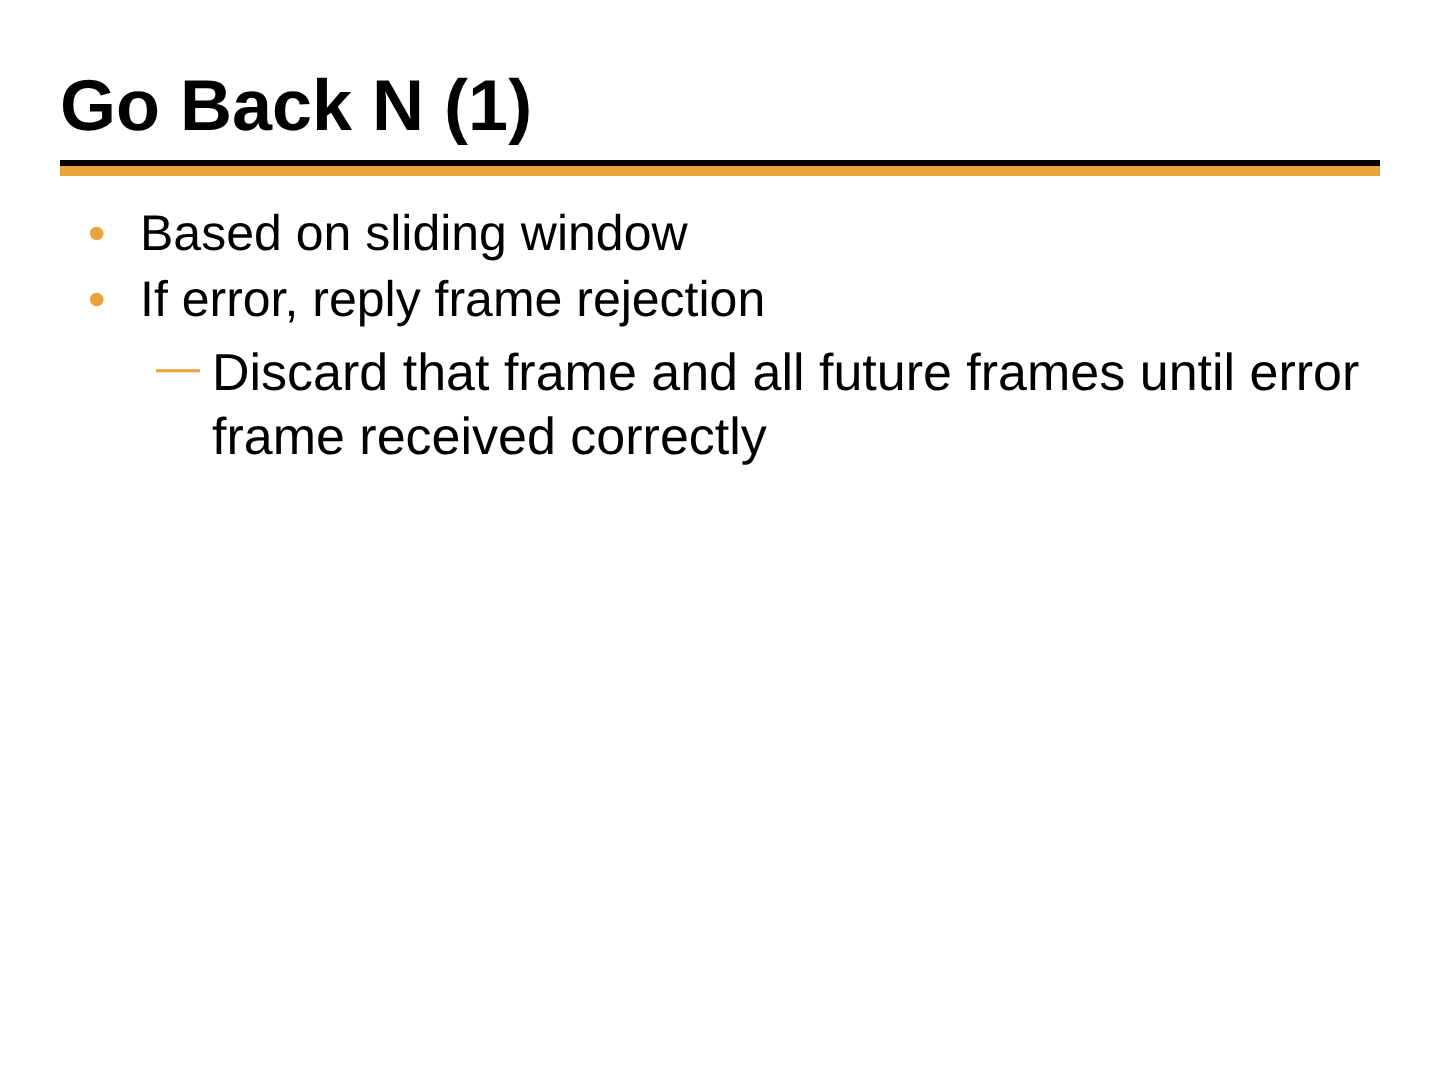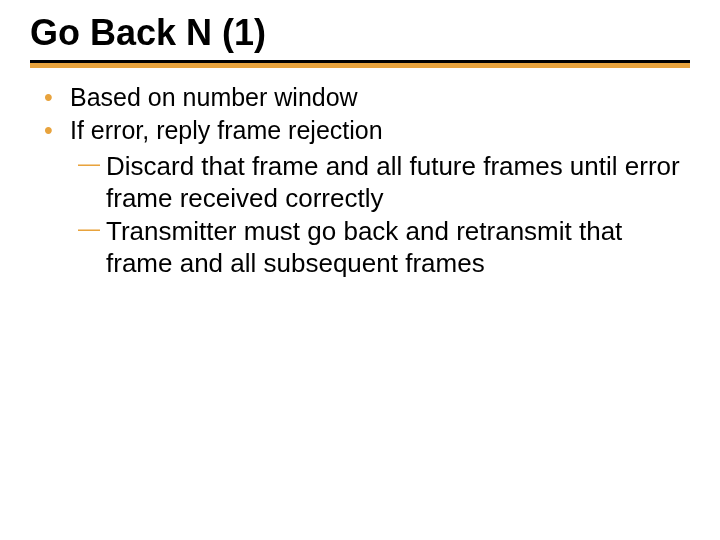--- a/index.html
+++ b/index.html
@@ -6,21 +6,21 @@
     margin: 0;
     padding: 0;
     width: 720px;
     height: 540px;
     background: #ffffff;
     font-family: Verdana, Geneva, sans-serif;
     color: #000000;
   }
   .slide {
     box-sizing: border-box;
-    padding: 12px 30px 0 30px;
+    padding: 32px 30px 0 30px;
     width: 720px;
     height: 444px;
   }
   .title {
     font-family: Arial, Helvetica, sans-serif;
     font-weight: 900;
     font-size: 36px;
     letter-spacing: 0px;
     margin: 0 0 6px 0;
   }
@@ -79,21 +79,20 @@
 </style>
 </head>
 <body>
 
 <div class="slide">
   <h1 class="title">Go Back N (1)</h1>
   <div class="rule-black"></div>
   <div class="rule-orange"></div>
 
   <ul class="bullets">
-    <li><span>Based on number window</span></li>
+    <li><span>Based on sliding window</span></li>
     <li><span>If error, reply frame rejection</span></li>
   </ul>
 
   <ul class="sub">
     <li><span>Discard that frame and all future frames until error frame received correctly</span></li>
-    <li><span>Transmitter must go back and retransmit that frame and all subsequent frames</span></li>
   </ul>
 </div>
 
 </body></html>

